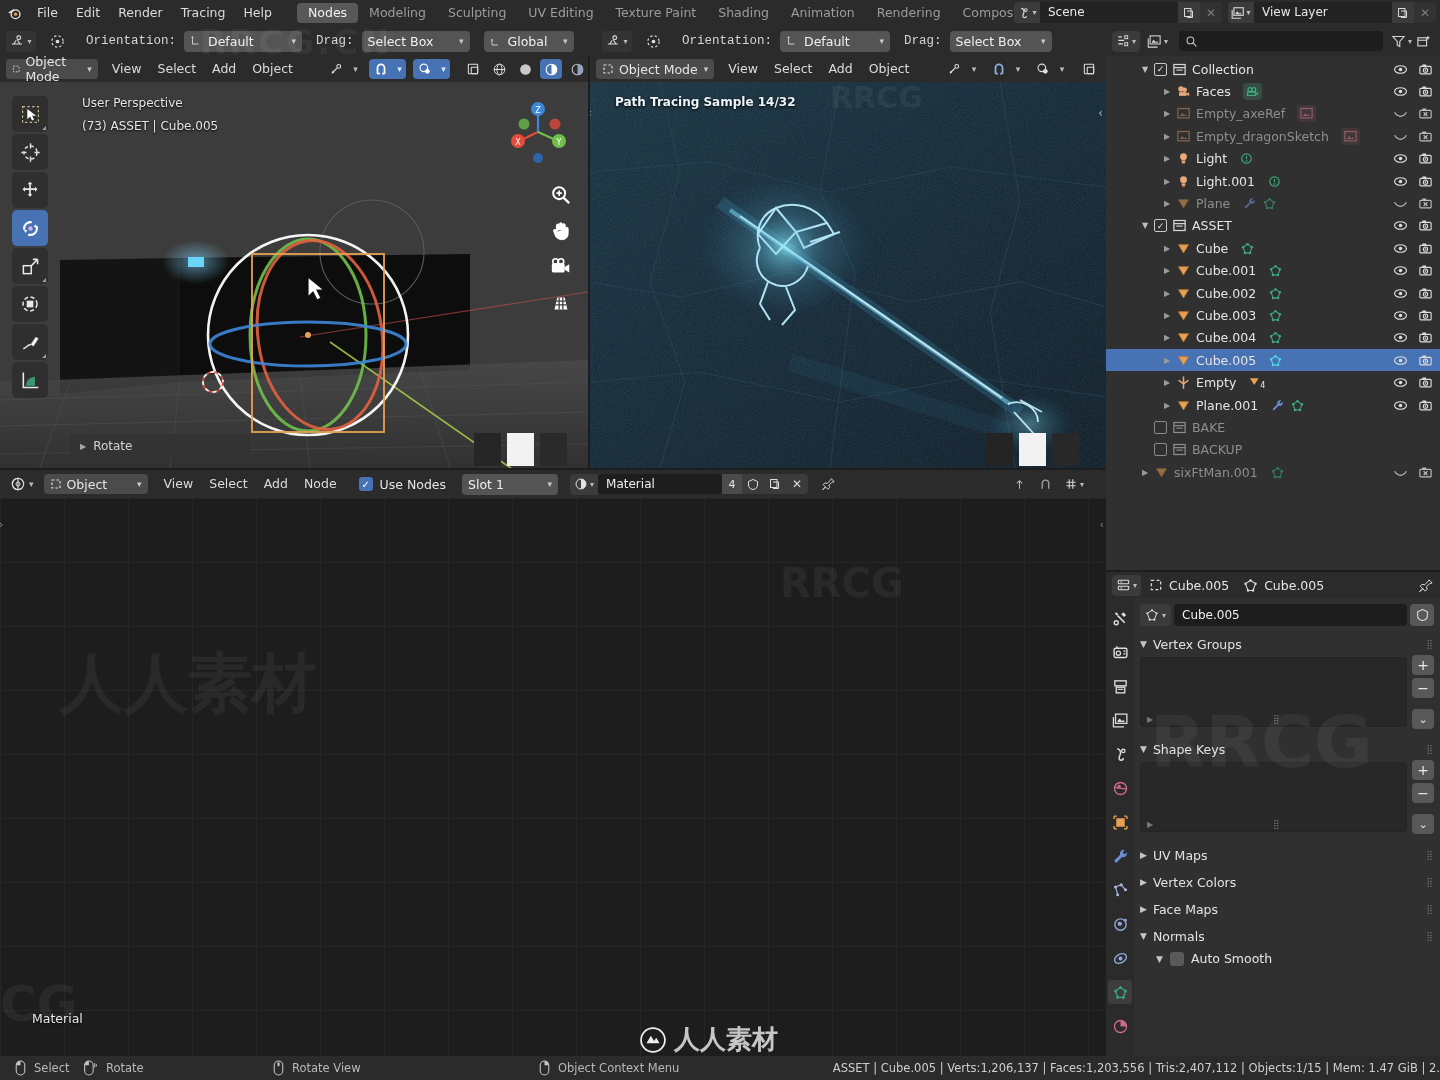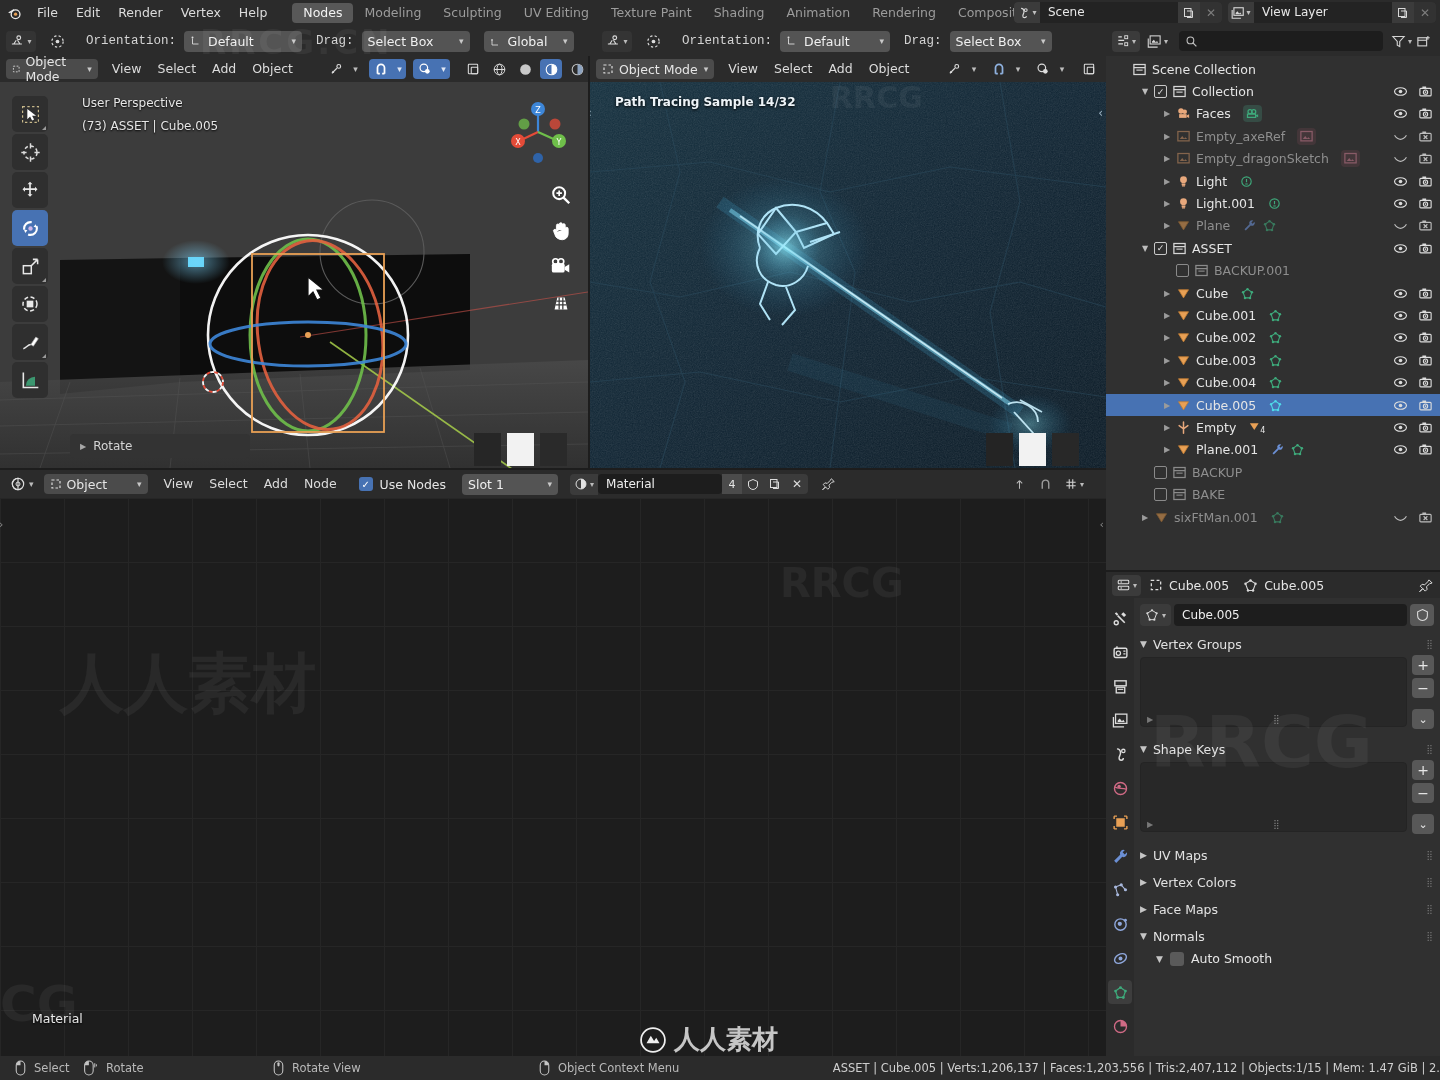--- a/index.html
+++ b/index.html
@@ -124,21 +124,21 @@
       <svg width="17" height="17" viewBox="0 0 24 24">
           <circle cx="13.5" cy="13" r="6.2" fill="none" stroke="#e8e8e8" stroke-width="1.9"></circle>
           <path d="M3 10.5 L11 5.5 L11 8 L5.5 11.5 Z" fill="#e8e8e8"></path>
           <circle cx="13.5" cy="13" r="2.3" fill="#e8a055"></circle>
         </svg>
     </div>
     <div id="topmenus" style="display:flex;align-items:center;">
         <div class="menu-item">File</div>
         <div class="menu-item">Edit</div>
         <div class="menu-item">Render</div>
-        <div class="menu-item">Vertex</div>
+        <div class="menu-item">Tracing</div>
         <div class="menu-item">Help</div>
       </div>
     <div class="wsp-tabs" id="wsptabs">
         <div class="wsp-tab active">Nodes</div>
         <div class="wsp-tab">Modeling</div>
         <div class="wsp-tab">Sculpting</div>
         <div class="wsp-tab">UV Editing</div>
         <div class="wsp-tab">Texture Paint</div>
         <div class="wsp-tab">Shading</div>
         <div class="wsp-tab">Animation</div>
@@ -744,32 +744,20 @@
       <div style="display:flex;align-items:center;padding-right:3px">
         <svg width="15" height="15" viewBox="0 0 24 24">
             <rect x="3" y="6" width="14" height="13" fill="none" stroke="#d3d3d3" stroke-width="1.8"></rect>
             <path d="M3 10h14" stroke="#d3d3d3" stroke-width="1.8"></path>
             <path d="M19 3v6M16 6h6" stroke="#d3d3d3" stroke-width="1.8"></path>
           </svg>
       </div>
     </div>
     <div class="ol-rows" id="ol-rows">
         <div class="ol-row">
-          <span style="display:inline-block;width:6px"></span>
-          <span style="width:12px;display:inline-block"></span>
-          <span style="display:inline-flex;align-items:center;opacity:1">
-            <svg width="15" height="15" viewBox="0 0 24 24">
-              <rect x="3" y="4" width="18" height="16" fill="none" stroke="#d6d6d6" stroke-width="2"></rect>
-              <path d="M3 9h18" stroke="#d6d6d6" stroke-width="2"></path>
-              <path d="M7 13h10" stroke="#d6d6d6" stroke-width="1.8"></path>
-            </svg>
-          </span>
-          <span class="ol-name">Scene Collection</span>
-        </div>
-        <div class="ol-row">
           <span style="display:inline-block;width:28px"></span>
           <span style="font-size:8px;color:#bdbdbd;width:12px;display:inline-block">▼</span>
           <span style="width:13px;height:13px;border:1.5px solid #c9c9c9;border-radius:2px;display:inline-flex;align-items:center;justify-content:center;font-size:9px;color:#e8e8e8;margin-right:5px">✓</span>
           <span style="display:inline-flex;align-items:center;opacity:1">
             <svg width="15" height="15" viewBox="0 0 24 24">
               <rect x="3" y="4" width="18" height="16" fill="none" stroke="#d6d6d6" stroke-width="2"></rect>
               <path d="M3 9h18" stroke="#d6d6d6" stroke-width="2"></path>
               <path d="M7 13h10" stroke="#d6d6d6" stroke-width="1.8"></path>
             </svg>
           </span>
@@ -1039,33 +1027,20 @@
                 <rect x="3" y="7" width="18" height="12" rx="1.5" fill="none" stroke="#dcdcdc" stroke-width="1.8"></rect>
                 <circle cx="12" cy="13" r="3.4" fill="none" stroke="#dcdcdc" stroke-width="1.8"></circle>
                 <circle cx="12" cy="13" r="1.3" fill="#dcdcdc"></circle>
                 <rect x="7" y="4" width="6" height="3" fill="#dcdcdc"></rect>
               </svg>
             </span>
           </span>
         </div>
         <div class="ol-row">
           <span style="display:inline-block;width:50px"></span>
-          <span style="width:12px;display:inline-block"></span>
-          <span style="width:13px;height:13px;border:1.5px solid #8a8a8a;border-radius:2px;display:inline-block;margin-right:5px"></span>
-          <span style="display:inline-flex;align-items:center;opacity:0.55">
-            <svg width="15" height="15" viewBox="0 0 24 24">
-              <rect x="3" y="4" width="18" height="16" fill="none" stroke="#d6d6d6" stroke-width="2"></rect>
-              <path d="M3 9h18" stroke="#d6d6d6" stroke-width="2"></path>
-              <path d="M7 13h10" stroke="#d6d6d6" stroke-width="1.8"></path>
-            </svg>
-          </span>
-          <span class="ol-name dim">BACKUP.001</span>
-        </div>
-        <div class="ol-row">
-          <span style="display:inline-block;width:50px"></span>
           <span style="font-size:8px;color:#9b9b9b;width:12px;display:inline-block">▶</span>
           <span style="display:inline-flex;align-items:center;opacity:1">
             <svg width="15" height="15" viewBox="0 0 24 24">
               <path d="M4 6h16l-8 13z" fill="#e8a055" stroke="#c07c33" stroke-width="1.3"></path>
             </svg>
           </span>
           <span class="ol-name">Cube</span>
           <span style="display:inline-flex;align-items:center;gap:5px;margin-left:12px;opacity:1">
             <span style="display:inline-flex;align-items:center">
               <svg width="15" height="15" viewBox="0 0 24 24">
@@ -1366,34 +1341,34 @@
           <span style="display:inline-block;width:28px"></span>
           <span style="width:12px;display:inline-block"></span>
           <span style="width:13px;height:13px;border:1.5px solid #8a8a8a;border-radius:2px;display:inline-block;margin-right:5px"></span>
           <span style="display:inline-flex;align-items:center;opacity:0.55">
             <svg width="15" height="15" viewBox="0 0 24 24">
               <rect x="3" y="4" width="18" height="16" fill="none" stroke="#d6d6d6" stroke-width="2"></rect>
               <path d="M3 9h18" stroke="#d6d6d6" stroke-width="2"></path>
               <path d="M7 13h10" stroke="#d6d6d6" stroke-width="1.8"></path>
             </svg>
           </span>
-          <span class="ol-name dim">BACKUP</span>
+          <span class="ol-name dim">BAKE</span>
         </div>
         <div class="ol-row">
           <span style="display:inline-block;width:28px"></span>
           <span style="width:12px;display:inline-block"></span>
           <span style="width:13px;height:13px;border:1.5px solid #8a8a8a;border-radius:2px;display:inline-block;margin-right:5px"></span>
           <span style="display:inline-flex;align-items:center;opacity:0.55">
             <svg width="15" height="15" viewBox="0 0 24 24">
               <rect x="3" y="4" width="18" height="16" fill="none" stroke="#d6d6d6" stroke-width="2"></rect>
               <path d="M3 9h18" stroke="#d6d6d6" stroke-width="2"></path>
               <path d="M7 13h10" stroke="#d6d6d6" stroke-width="1.8"></path>
             </svg>
           </span>
-          <span class="ol-name dim">BAKE</span>
+          <span class="ol-name dim">BACKUP</span>
         </div>
         <div class="ol-row">
           <span style="display:inline-block;width:28px"></span>
           <span style="font-size:8px;color:#9b9b9b;width:12px;display:inline-block">▶</span>
           <span style="display:inline-flex;align-items:center;opacity:0.55">
             <svg width="15" height="15" viewBox="0 0 24 24">
               <path d="M4 6h16l-8 13z" fill="#e8a055" stroke="#c07c33" stroke-width="1.3"></path>
             </svg>
           </span>
           <span class="ol-name dim">sixFtMan.001</span>

